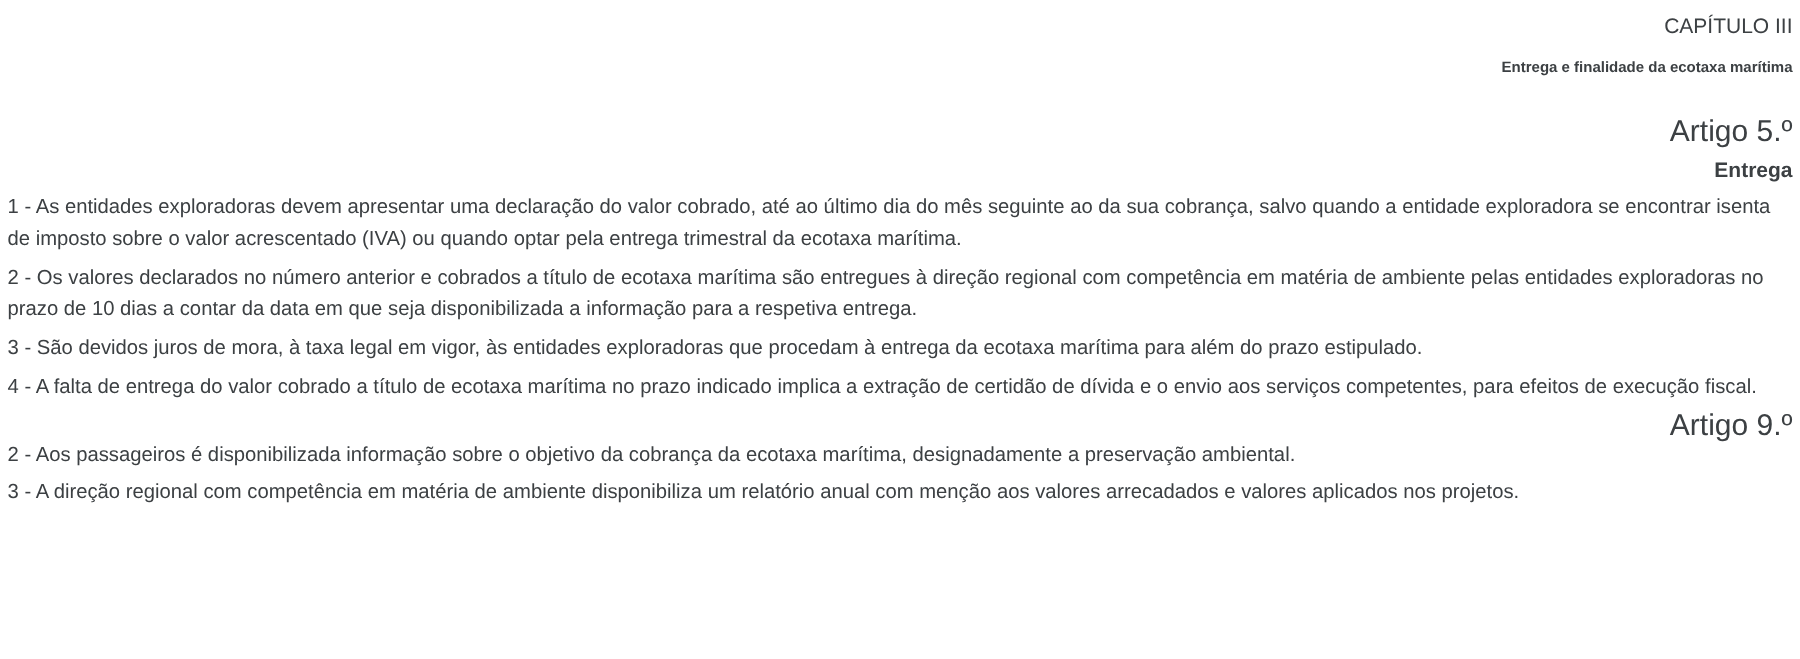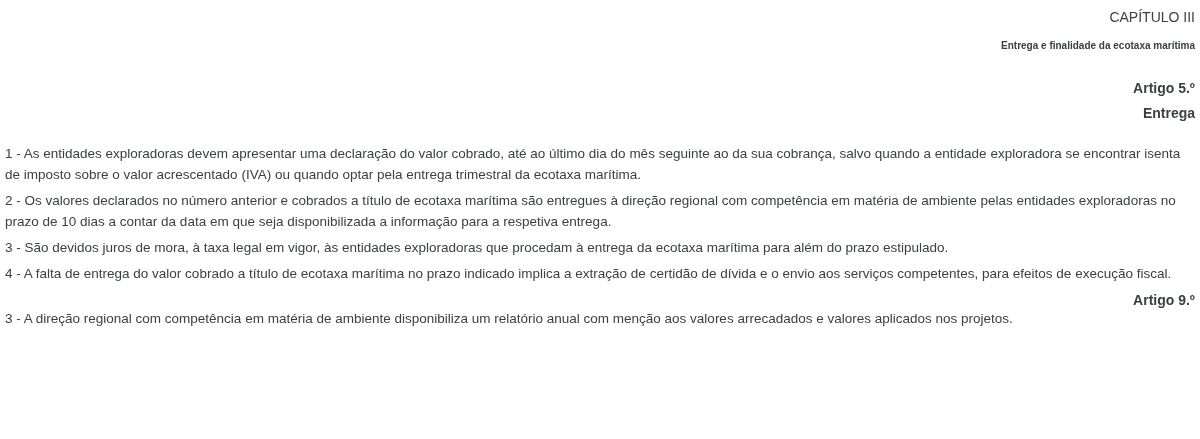--- a/index.html
+++ b/index.html
@@ -26,41 +26,41 @@
     font-weight: 400;
     margin: 0;
   }
   .chapter-title {
     font-size: 10px;
     line-height: 16px;
     font-weight: 700;
     margin: 13px 0 0 0;
   }
   .article-heading {
-    font-size: 14px;
+    font-size: 20px;
     line-height: 16px;
-    font-weight: 700;
+    font-weight: 400;
     margin: 26px 0 0 0;
   }
   .article-heading.second {
     margin-top: 8px;
   }
   .article-title {
     font-size: 14px;
     line-height: 16px;
     font-weight: 700;
     margin: 9px 0 0 0;
   }
   .para {
     line-height: 21px;
     margin: 0 0 5px 0;
     text-align: left;
   }
   .para.first {
-    margin-top: 22px;
+    margin-top: 6px;
   }
   .para.r-first {
     margin-top: 13px;
   }
   .para.r {
     margin-bottom: 4px;
   }
 </style>
 </head>
 <body>
@@ -84,17 +84,18 @@
 
     <p class="para">4 - A falta de entrega do valor cobrado a título de ecotaxa marítima no prazo indicado implica a extração de certidão de dívida e o envio aos serviços competentes, para efeitos de execução fiscal.</p>
 
   </section>
 
   <section>
     <div class="article-heading second center">Artigo 9.º</div>
 
 
 
+    <p class="para r">2 - Aos passageiros é disponibilizada informação sobre o objetivo da cobrança da ecotaxa marítima, designadamente a preservação ambiental.</p>
 
     <p class="para r">3 - A direção regional com competência em matéria de ambiente disponibiliza um relatório anual com menção aos valores arrecadados e valores aplicados nos projetos.</p>
   </section>
 
 </div>
 
 </body></html>

